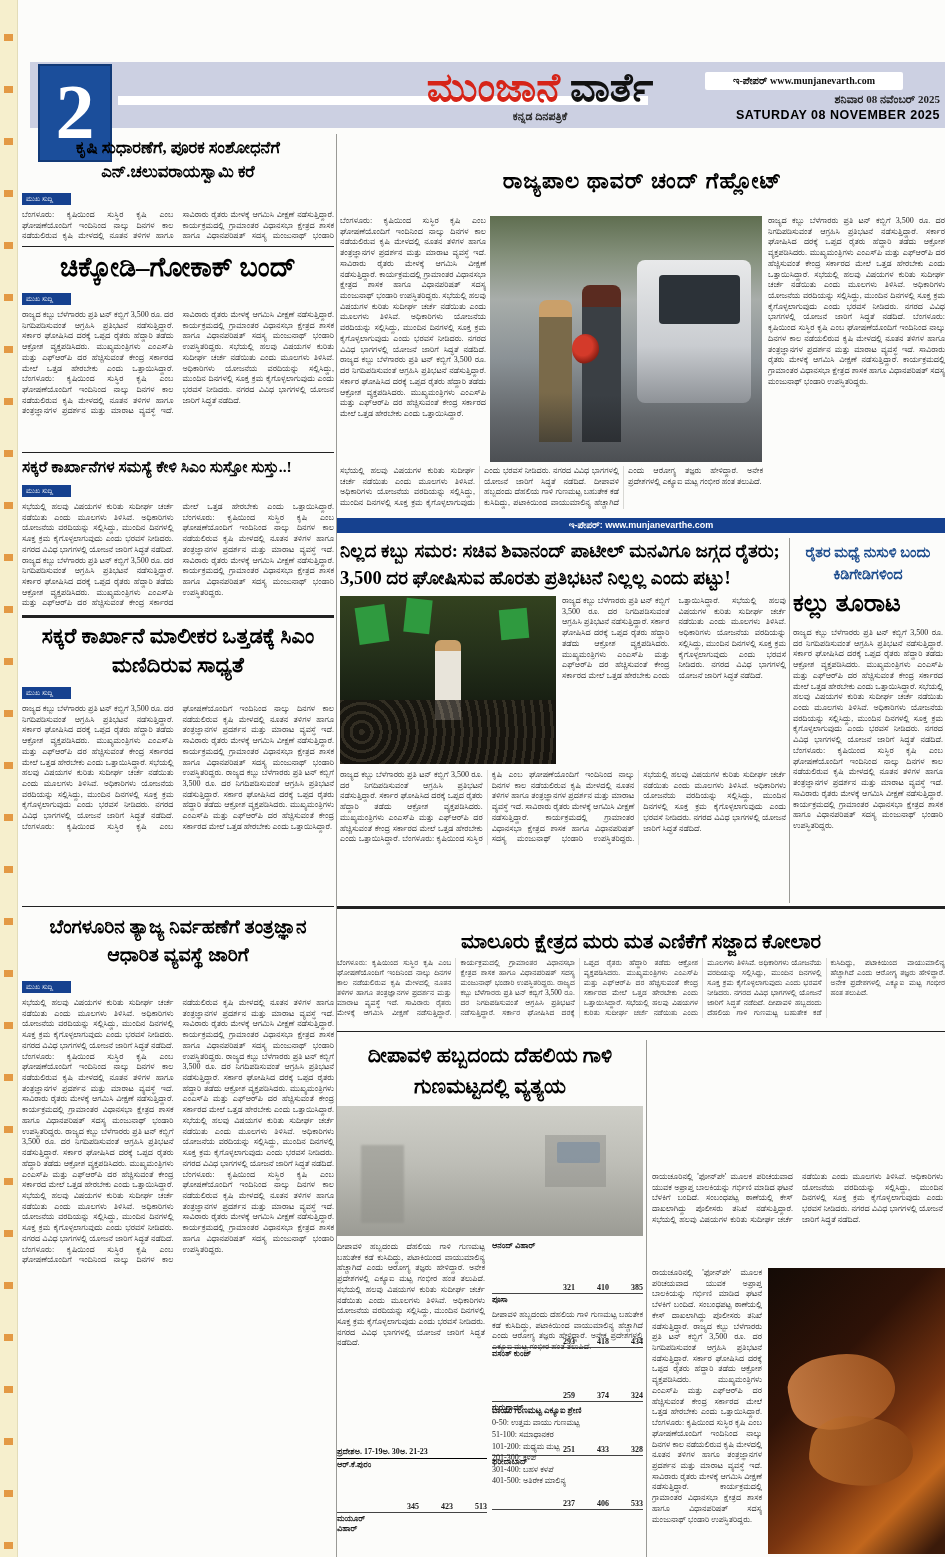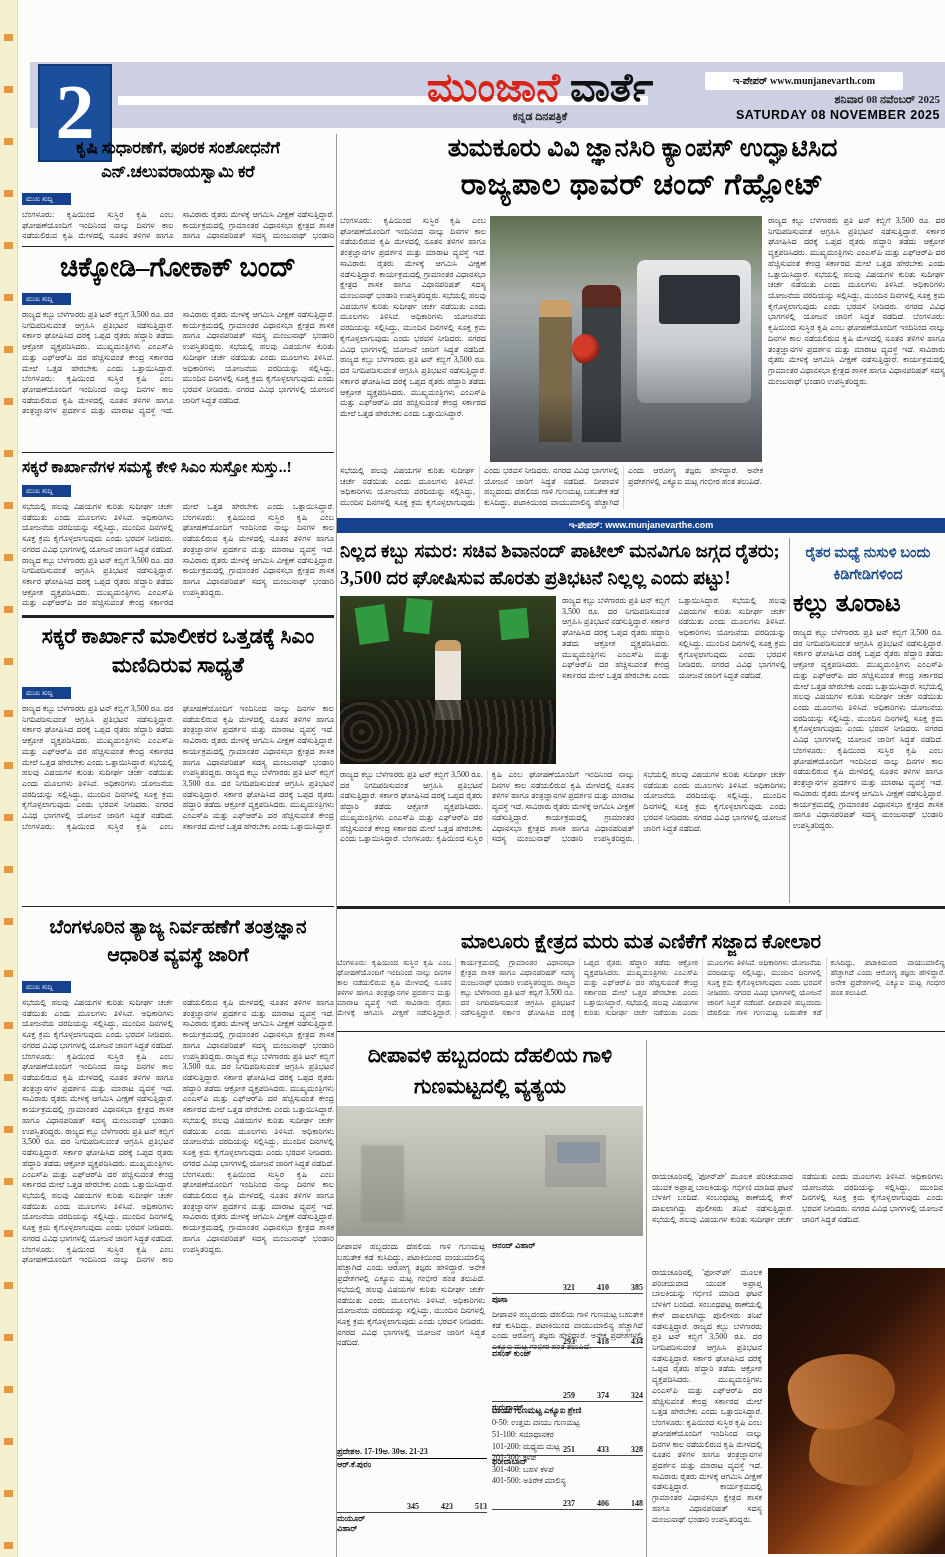--- a/index.html
+++ b/index.html
@@ -119,22 +119,21 @@
     <p class="body cols2">ರಾಜ್ಯದ ಕಬ್ಬು ಬೆಳೆಗಾರರು ಪ್ರತಿ ಟನ್ ಕಬ್ಬಿಗೆ 3,500 ರೂ. ದರ ನಿಗದಿಪಡಿಸುವಂತೆ ಆಗ್ರಹಿಸಿ ಪ್ರತಿಭಟನೆ ನಡೆಸುತ್ತಿದ್ದಾರೆ. ಸರ್ಕಾರ ಘೋಷಿಸಿದ ದರಕ್ಕೆ ಒಪ್ಪದ ರೈತರು ಹೆದ್ದಾರಿ ತಡೆದು ಆಕ್ರೋಶ ವ್ಯಕ್ತಪಡಿಸಿದರು. ಮುಖ್ಯಮಂತ್ರಿಗಳು ಎಂಎಸ್‌ಪಿ ಮತ್ತು ಎಫ್‌ಆರ್‌ಪಿ ದರ ಹೆಚ್ಚಿಸುವಂತೆ ಕೇಂದ್ರ ಸರ್ಕಾರದ ಮೇಲೆ ಒತ್ತಡ ಹೇರಬೇಕು ಎಂದು ಒತ್ತಾಯಿಸಿದ್ದಾರೆ. ಸಭೆಯಲ್ಲಿ ಹಲವು ವಿಷಯಗಳ ಕುರಿತು ಸುದೀರ್ಘ ಚರ್ಚೆ ನಡೆಯಿತು ಎಂದು ಮೂಲಗಳು ತಿಳಿಸಿವೆ. ಅಧಿಕಾರಿಗಳು ಯೋಜನೆಯ ವರದಿಯನ್ನು ಸಲ್ಲಿಸಿದ್ದು, ಮುಂದಿನ ದಿನಗಳಲ್ಲಿ ಸೂಕ್ತ ಕ್ರಮ ಕೈಗೊಳ್ಳಲಾಗುವುದು ಎಂದು ಭರವಸೆ ನೀಡಿದರು. ನಗರದ ವಿವಿಧ ಭಾಗಗಳಲ್ಲಿ ಯೋಜನೆ ಜಾರಿಗೆ ಸಿದ್ಧತೆ ನಡೆದಿದೆ. ಬೆಂಗಳೂರು: ಕೃಷಿಯಿಂದ ಸುಸ್ಥಿರ ಕೃಷಿ ಎಂಬ ಘೋಷಣೆಯೊಂದಿಗೆ ಇಂದಿನಿಂದ ನಾಲ್ಕು ದಿನಗಳ ಕಾಲ ನಡೆಯಲಿರುವ ಕೃಷಿ ಮೇಳದಲ್ಲಿ ನೂತನ ತಳಿಗಳ ಹಾಗೂ ತಂತ್ರಜ್ಞಾನಗಳ ಪ್ರದರ್ಶನ ಮತ್ತು ಮಾರಾಟ ವ್ಯವಸ್ಥೆ ಇದೆ. ಸಾವಿರಾರು ರೈತರು ಮೇಳಕ್ಕೆ ಆಗಮಿಸಿ ವೀಕ್ಷಣೆ ನಡೆಸುತ್ತಿದ್ದಾರೆ. ಕಾರ್ಯಕ್ರಮದಲ್ಲಿ ಗ್ರಾಮಾಂತರ ವಿಧಾನಸಭಾ ಕ್ಷೇತ್ರದ ಶಾಸಕ ಹಾಗೂ ವಿಧಾನಪರಿಷತ್ ಸದಸ್ಯ ಮಂಜುನಾಥ್ ಭಂಡಾರಿ ಉಪಸ್ಥಿತರಿದ್ದರು. ರಾಜ್ಯದ ಕಬ್ಬು ಬೆಳೆಗಾರರು ಪ್ರತಿ ಟನ್ ಕಬ್ಬಿಗೆ 3,500 ರೂ. ದರ ನಿಗದಿಪಡಿಸುವಂತೆ ಆಗ್ರಹಿಸಿ ಪ್ರತಿಭಟನೆ ನಡೆಸುತ್ತಿದ್ದಾರೆ. ಸರ್ಕಾರ ಘೋಷಿಸಿದ ದರಕ್ಕೆ ಒಪ್ಪದ ರೈತರು ಹೆದ್ದಾರಿ ತಡೆದು ಆಕ್ರೋಶ ವ್ಯಕ್ತಪಡಿಸಿದರು. ಮುಖ್ಯಮಂತ್ರಿಗಳು ಎಂಎಸ್‌ಪಿ ಮತ್ತು ಎಫ್‌ಆರ್‌ಪಿ ದರ ಹೆಚ್ಚಿಸುವಂತೆ ಕೇಂದ್ರ ಸರ್ಕಾರದ ಮೇಲೆ ಒತ್ತಡ ಹೇರಬೇಕು ಎಂದು ಒತ್ತಾಯಿಸಿದ್ದಾರೆ.</p>
   </div>
 
   <div class="abs hr" style="left:22px;top:906px;width:312px;"></div>
   <div class="abs hl ctr" style="left:22px;top:913px;width:312px;font-size:19px;line-height:1.45;">ಬೆಂಗಳೂರಿನ ತ್ಯಾಜ್ಯ ನಿರ್ವಹಣೆಗೆ ತಂತ್ರಜ್ಞಾನ ಆಧಾರಿತ ವ್ಯವಸ್ಥೆ ಜಾರಿಗೆ</div>
   <div class="abs clip" style="left:22px;top:980px;width:312px;height:572px;">
     <span class="tag">ಮುಖ ಸುದ್ದಿ</span>
     <p class="body cols2">ಸಭೆಯಲ್ಲಿ ಹಲವು ವಿಷಯಗಳ ಕುರಿತು ಸುದೀರ್ಘ ಚರ್ಚೆ ನಡೆಯಿತು ಎಂದು ಮೂಲಗಳು ತಿಳಿಸಿವೆ. ಅಧಿಕಾರಿಗಳು ಯೋಜನೆಯ ವರದಿಯನ್ನು ಸಲ್ಲಿಸಿದ್ದು, ಮುಂದಿನ ದಿನಗಳಲ್ಲಿ ಸೂಕ್ತ ಕ್ರಮ ಕೈಗೊಳ್ಳಲಾಗುವುದು ಎಂದು ಭರವಸೆ ನೀಡಿದರು. ನಗರದ ವಿವಿಧ ಭಾಗಗಳಲ್ಲಿ ಯೋಜನೆ ಜಾರಿಗೆ ಸಿದ್ಧತೆ ನಡೆದಿದೆ. ಬೆಂಗಳೂರು: ಕೃಷಿಯಿಂದ ಸುಸ್ಥಿರ ಕೃಷಿ ಎಂಬ ಘೋಷಣೆಯೊಂದಿಗೆ ಇಂದಿನಿಂದ ನಾಲ್ಕು ದಿನಗಳ ಕಾಲ ನಡೆಯಲಿರುವ ಕೃಷಿ ಮೇಳದಲ್ಲಿ ನೂತನ ತಳಿಗಳ ಹಾಗೂ ತಂತ್ರಜ್ಞಾನಗಳ ಪ್ರದರ್ಶನ ಮತ್ತು ಮಾರಾಟ ವ್ಯವಸ್ಥೆ ಇದೆ. ಸಾವಿರಾರು ರೈತರು ಮೇಳಕ್ಕೆ ಆಗಮಿಸಿ ವೀಕ್ಷಣೆ ನಡೆಸುತ್ತಿದ್ದಾರೆ. ಕಾರ್ಯಕ್ರಮದಲ್ಲಿ ಗ್ರಾಮಾಂತರ ವಿಧಾನಸಭಾ ಕ್ಷೇತ್ರದ ಶಾಸಕ ಹಾಗೂ ವಿಧಾನಪರಿಷತ್ ಸದಸ್ಯ ಮಂಜುನಾಥ್ ಭಂಡಾರಿ ಉಪಸ್ಥಿತರಿದ್ದರು. ರಾಜ್ಯದ ಕಬ್ಬು ಬೆಳೆಗಾರರು ಪ್ರತಿ ಟನ್ ಕಬ್ಬಿಗೆ 3,500 ರೂ. ದರ ನಿಗದಿಪಡಿಸುವಂತೆ ಆಗ್ರಹಿಸಿ ಪ್ರತಿಭಟನೆ ನಡೆಸುತ್ತಿದ್ದಾರೆ. ಸರ್ಕಾರ ಘೋಷಿಸಿದ ದರಕ್ಕೆ ಒಪ್ಪದ ರೈತರು ಹೆದ್ದಾರಿ ತಡೆದು ಆಕ್ರೋಶ ವ್ಯಕ್ತಪಡಿಸಿದರು. ಮುಖ್ಯಮಂತ್ರಿಗಳು ಎಂಎಸ್‌ಪಿ ಮತ್ತು ಎಫ್‌ಆರ್‌ಪಿ ದರ ಹೆಚ್ಚಿಸುವಂತೆ ಕೇಂದ್ರ ಸರ್ಕಾರದ ಮೇಲೆ ಒತ್ತಡ ಹೇರಬೇಕು ಎಂದು ಒತ್ತಾಯಿಸಿದ್ದಾರೆ. ಸಭೆಯಲ್ಲಿ ಹಲವು ವಿಷಯಗಳ ಕುರಿತು ಸುದೀರ್ಘ ಚರ್ಚೆ ನಡೆಯಿತು ಎಂದು ಮೂಲಗಳು ತಿಳಿಸಿವೆ. ಅಧಿಕಾರಿಗಳು ಯೋಜನೆಯ ವರದಿಯನ್ನು ಸಲ್ಲಿಸಿದ್ದು, ಮುಂದಿನ ದಿನಗಳಲ್ಲಿ ಸೂಕ್ತ ಕ್ರಮ ಕೈಗೊಳ್ಳಲಾಗುವುದು ಎಂದು ಭರವಸೆ ನೀಡಿದರು. ನಗರದ ವಿವಿಧ ಭಾಗಗಳಲ್ಲಿ ಯೋಜನೆ ಜಾರಿಗೆ ಸಿದ್ಧತೆ ನಡೆದಿದೆ. ಬೆಂಗಳೂರು: ಕೃಷಿಯಿಂದ ಸುಸ್ಥಿರ ಕೃಷಿ ಎಂಬ ಘೋಷಣೆಯೊಂದಿಗೆ ಇಂದಿನಿಂದ ನಾಲ್ಕು ದಿನಗಳ ಕಾಲ ನಡೆಯಲಿರುವ ಕೃಷಿ ಮೇಳದಲ್ಲಿ ನೂತನ ತಳಿಗಳ ಹಾಗೂ ತಂತ್ರಜ್ಞಾನಗಳ ಪ್ರದರ್ಶನ ಮತ್ತು ಮಾರಾಟ ವ್ಯವಸ್ಥೆ ಇದೆ. ಸಾವಿರಾರು ರೈತರು ಮೇಳಕ್ಕೆ ಆಗಮಿಸಿ ವೀಕ್ಷಣೆ ನಡೆಸುತ್ತಿದ್ದಾರೆ. ಕಾರ್ಯಕ್ರಮದಲ್ಲಿ ಗ್ರಾಮಾಂತರ ವಿಧಾನಸಭಾ ಕ್ಷೇತ್ರದ ಶಾಸಕ ಹಾಗೂ ವಿಧಾನಪರಿಷತ್ ಸದಸ್ಯ ಮಂಜುನಾಥ್ ಭಂಡಾರಿ ಉಪಸ್ಥಿತರಿದ್ದರು. ರಾಜ್ಯದ ಕಬ್ಬು ಬೆಳೆಗಾರರು ಪ್ರತಿ ಟನ್ ಕಬ್ಬಿಗೆ 3,500 ರೂ. ದರ ನಿಗದಿಪಡಿಸುವಂತೆ ಆಗ್ರಹಿಸಿ ಪ್ರತಿಭಟನೆ ನಡೆಸುತ್ತಿದ್ದಾರೆ. ಸರ್ಕಾರ ಘೋಷಿಸಿದ ದರಕ್ಕೆ ಒಪ್ಪದ ರೈತರು ಹೆದ್ದಾರಿ ತಡೆದು ಆಕ್ರೋಶ ವ್ಯಕ್ತಪಡಿಸಿದರು. ಮುಖ್ಯಮಂತ್ರಿಗಳು ಎಂಎಸ್‌ಪಿ ಮತ್ತು ಎಫ್‌ಆರ್‌ಪಿ ದರ ಹೆಚ್ಚಿಸುವಂತೆ ಕೇಂದ್ರ ಸರ್ಕಾರದ ಮೇಲೆ ಒತ್ತಡ ಹೇರಬೇಕು ಎಂದು ಒತ್ತಾಯಿಸಿದ್ದಾರೆ. ಸಭೆಯಲ್ಲಿ ಹಲವು ವಿಷಯಗಳ ಕುರಿತು ಸುದೀರ್ಘ ಚರ್ಚೆ ನಡೆಯಿತು ಎಂದು ಮೂಲಗಳು ತಿಳಿಸಿವೆ. ಅಧಿಕಾರಿಗಳು ಯೋಜನೆಯ ವರದಿಯನ್ನು ಸಲ್ಲಿಸಿದ್ದು, ಮುಂದಿನ ದಿನಗಳಲ್ಲಿ ಸೂಕ್ತ ಕ್ರಮ ಕೈಗೊಳ್ಳಲಾಗುವುದು ಎಂದು ಭರವಸೆ ನೀಡಿದರು. ನಗರದ ವಿವಿಧ ಭಾಗಗಳಲ್ಲಿ ಯೋಜನೆ ಜಾರಿಗೆ ಸಿದ್ಧತೆ ನಡೆದಿದೆ. ಬೆಂಗಳೂರು: ಕೃಷಿಯಿಂದ ಸುಸ್ಥಿರ ಕೃಷಿ ಎಂಬ ಘೋಷಣೆಯೊಂದಿಗೆ ಇಂದಿನಿಂದ ನಾಲ್ಕು ದಿನಗಳ ಕಾಲ ನಡೆಯಲಿರುವ ಕೃಷಿ ಮೇಳದಲ್ಲಿ ನೂತನ ತಳಿಗಳ ಹಾಗೂ ತಂತ್ರಜ್ಞಾನಗಳ ಪ್ರದರ್ಶನ ಮತ್ತು ಮಾರಾಟ ವ್ಯವಸ್ಥೆ ಇದೆ. ಸಾವಿರಾರು ರೈತರು ಮೇಳಕ್ಕೆ ಆಗಮಿಸಿ ವೀಕ್ಷಣೆ ನಡೆಸುತ್ತಿದ್ದಾರೆ. ಕಾರ್ಯಕ್ರಮದಲ್ಲಿ ಗ್ರಾಮಾಂತರ ವಿಧಾನಸಭಾ ಕ್ಷೇತ್ರದ ಶಾಸಕ ಹಾಗೂ ವಿಧಾನಪರಿಷತ್ ಸದಸ್ಯ ಮಂಜುನಾಥ್ ಭಂಡಾರಿ ಉಪಸ್ಥಿತರಿದ್ದರು.</p>
   </div>
 
-  <div class="abs hl ctr" style="left:340px;top:134px;width:605px;font-size:25px;">ತುಮಕೂರು ವಿವಿ ಜ್ಞಾನಸಿರಿ ಕ್ಯಾಂಪಸ್ ಉದ್ಘಾಟಿಸಿದ</div>
-  <div class="abs hl ctr" style="left:340px;top:168px;width:605px;font-size:29px;letter-spacing:1px;">ರಾಜ್ಯಪಾಲ ಥಾವರ್ ಚಂದ್ ಗೆಹ್ಲೋಟ್</div>
+  <div class="abs hl ctr" style="left:340px;top:168px;width:605px;font-size:22px;letter-spacing:1px;">ರಾಜ್ಯಪಾಲ ಥಾವರ್ ಚಂದ್ ಗೆಹ್ಲೋಟ್</div>
 
   <div class="abs clip" style="left:340px;top:216px;width:146px;height:296px;">
     <p class="body">ಬೆಂಗಳೂರು: ಕೃಷಿಯಿಂದ ಸುಸ್ಥಿರ ಕೃಷಿ ಎಂಬ ಘೋಷಣೆಯೊಂದಿಗೆ ಇಂದಿನಿಂದ ನಾಲ್ಕು ದಿನಗಳ ಕಾಲ ನಡೆಯಲಿರುವ ಕೃಷಿ ಮೇಳದಲ್ಲಿ ನೂತನ ತಳಿಗಳ ಹಾಗೂ ತಂತ್ರಜ್ಞಾನಗಳ ಪ್ರದರ್ಶನ ಮತ್ತು ಮಾರಾಟ ವ್ಯವಸ್ಥೆ ಇದೆ. ಸಾವಿರಾರು ರೈತರು ಮೇಳಕ್ಕೆ ಆಗಮಿಸಿ ವೀಕ್ಷಣೆ ನಡೆಸುತ್ತಿದ್ದಾರೆ. ಕಾರ್ಯಕ್ರಮದಲ್ಲಿ ಗ್ರಾಮಾಂತರ ವಿಧಾನಸಭಾ ಕ್ಷೇತ್ರದ ಶಾಸಕ ಹಾಗೂ ವಿಧಾನಪರಿಷತ್ ಸದಸ್ಯ ಮಂಜುನಾಥ್ ಭಂಡಾರಿ ಉಪಸ್ಥಿತರಿದ್ದರು. ಸಭೆಯಲ್ಲಿ ಹಲವು ವಿಷಯಗಳ ಕುರಿತು ಸುದೀರ್ಘ ಚರ್ಚೆ ನಡೆಯಿತು ಎಂದು ಮೂಲಗಳು ತಿಳಿಸಿವೆ. ಅಧಿಕಾರಿಗಳು ಯೋಜನೆಯ ವರದಿಯನ್ನು ಸಲ್ಲಿಸಿದ್ದು, ಮುಂದಿನ ದಿನಗಳಲ್ಲಿ ಸೂಕ್ತ ಕ್ರಮ ಕೈಗೊಳ್ಳಲಾಗುವುದು ಎಂದು ಭರವಸೆ ನೀಡಿದರು. ನಗರದ ವಿವಿಧ ಭಾಗಗಳಲ್ಲಿ ಯೋಜನೆ ಜಾರಿಗೆ ಸಿದ್ಧತೆ ನಡೆದಿದೆ. ರಾಜ್ಯದ ಕಬ್ಬು ಬೆಳೆಗಾರರು ಪ್ರತಿ ಟನ್ ಕಬ್ಬಿಗೆ 3,500 ರೂ. ದರ ನಿಗದಿಪಡಿಸುವಂತೆ ಆಗ್ರಹಿಸಿ ಪ್ರತಿಭಟನೆ ನಡೆಸುತ್ತಿದ್ದಾರೆ. ಸರ್ಕಾರ ಘೋಷಿಸಿದ ದರಕ್ಕೆ ಒಪ್ಪದ ರೈತರು ಹೆದ್ದಾರಿ ತಡೆದು ಆಕ್ರೋಶ ವ್ಯಕ್ತಪಡಿಸಿದರು. ಮುಖ್ಯಮಂತ್ರಿಗಳು ಎಂಎಸ್‌ಪಿ ಮತ್ತು ಎಫ್‌ಆರ್‌ಪಿ ದರ ಹೆಚ್ಚಿಸುವಂತೆ ಕೇಂದ್ರ ಸರ್ಕಾರದ ಮೇಲೆ ಒತ್ತಡ ಹೇರಬೇಕು ಎಂದು ಒತ್ತಾಯಿಸಿದ್ದಾರೆ.</p>
   </div>
   <div class="abs photo gov-photo" style="left:490px;top:216px;width:272px;height:246px;">
     <div class="gov-car"></div>
     <div class="gov-car-win"></div>
     <div class="gov-fig2"></div>
     <div class="gov-fig1"></div>
     <div class="gov-flowers"></div>
@@ -231,21 +230,21 @@
       <div class="trow">
         <span class="tname">ಗುರುಗ್ರಾಮ್</span>
         <span class="num">251</span>
         <span class="num">433</span>
         <span class="num">328</span>
       </div>
       <div class="trow">
         <span class="tname">ಫರೀದಾಬಾದ್</span>
         <span class="num">237</span>
         <span class="num">406</span>
-        <span class="num">148</span>
+        <span class="num">533</span>
       </div>
     </div>
   <div class="abs clip" style="left:492px;top:1310px;width:151px;height:90px;">
     <p class="body">ದೀಪಾವಳಿ ಹಬ್ಬದಂದು ದೆಹಲಿಯ ಗಾಳಿ ಗುಣಮಟ್ಟ ಬಹುತೇಕ ಕಡೆ ಕುಸಿದಿದ್ದು, ಪಟಾಕಿಯಿಂದ ವಾಯುಮಾಲಿನ್ಯ ಹೆಚ್ಚಾಗಿದೆ ಎಂದು ಆರೋಗ್ಯ ತಜ್ಞರು ಹೇಳಿದ್ದಾರೆ. ಅನೇಕ ಪ್ರದೇಶಗಳಲ್ಲಿ ಎಕ್ಯೂಐ ಮಟ್ಟ ಗಂಭೀರ ಹಂತ ತಲುಪಿದೆ.</p>
   </div>
   <div class="abs aqi" style="left:492px;top:1404px;width:151px;">
     <div class="aqi-title">ವಾಯು ಗುಣಮಟ್ಟ ಎಕ್ಯೂಐ ಶ್ರೇಣಿ</div>
     <div>
         <div class="li">0-50: ಉತ್ತಮ ವಾಯು ಗುಣಮಟ್ಟ</div>
         <div class="li">51-100: ಸಮಾಧಾನಕರ</div>

